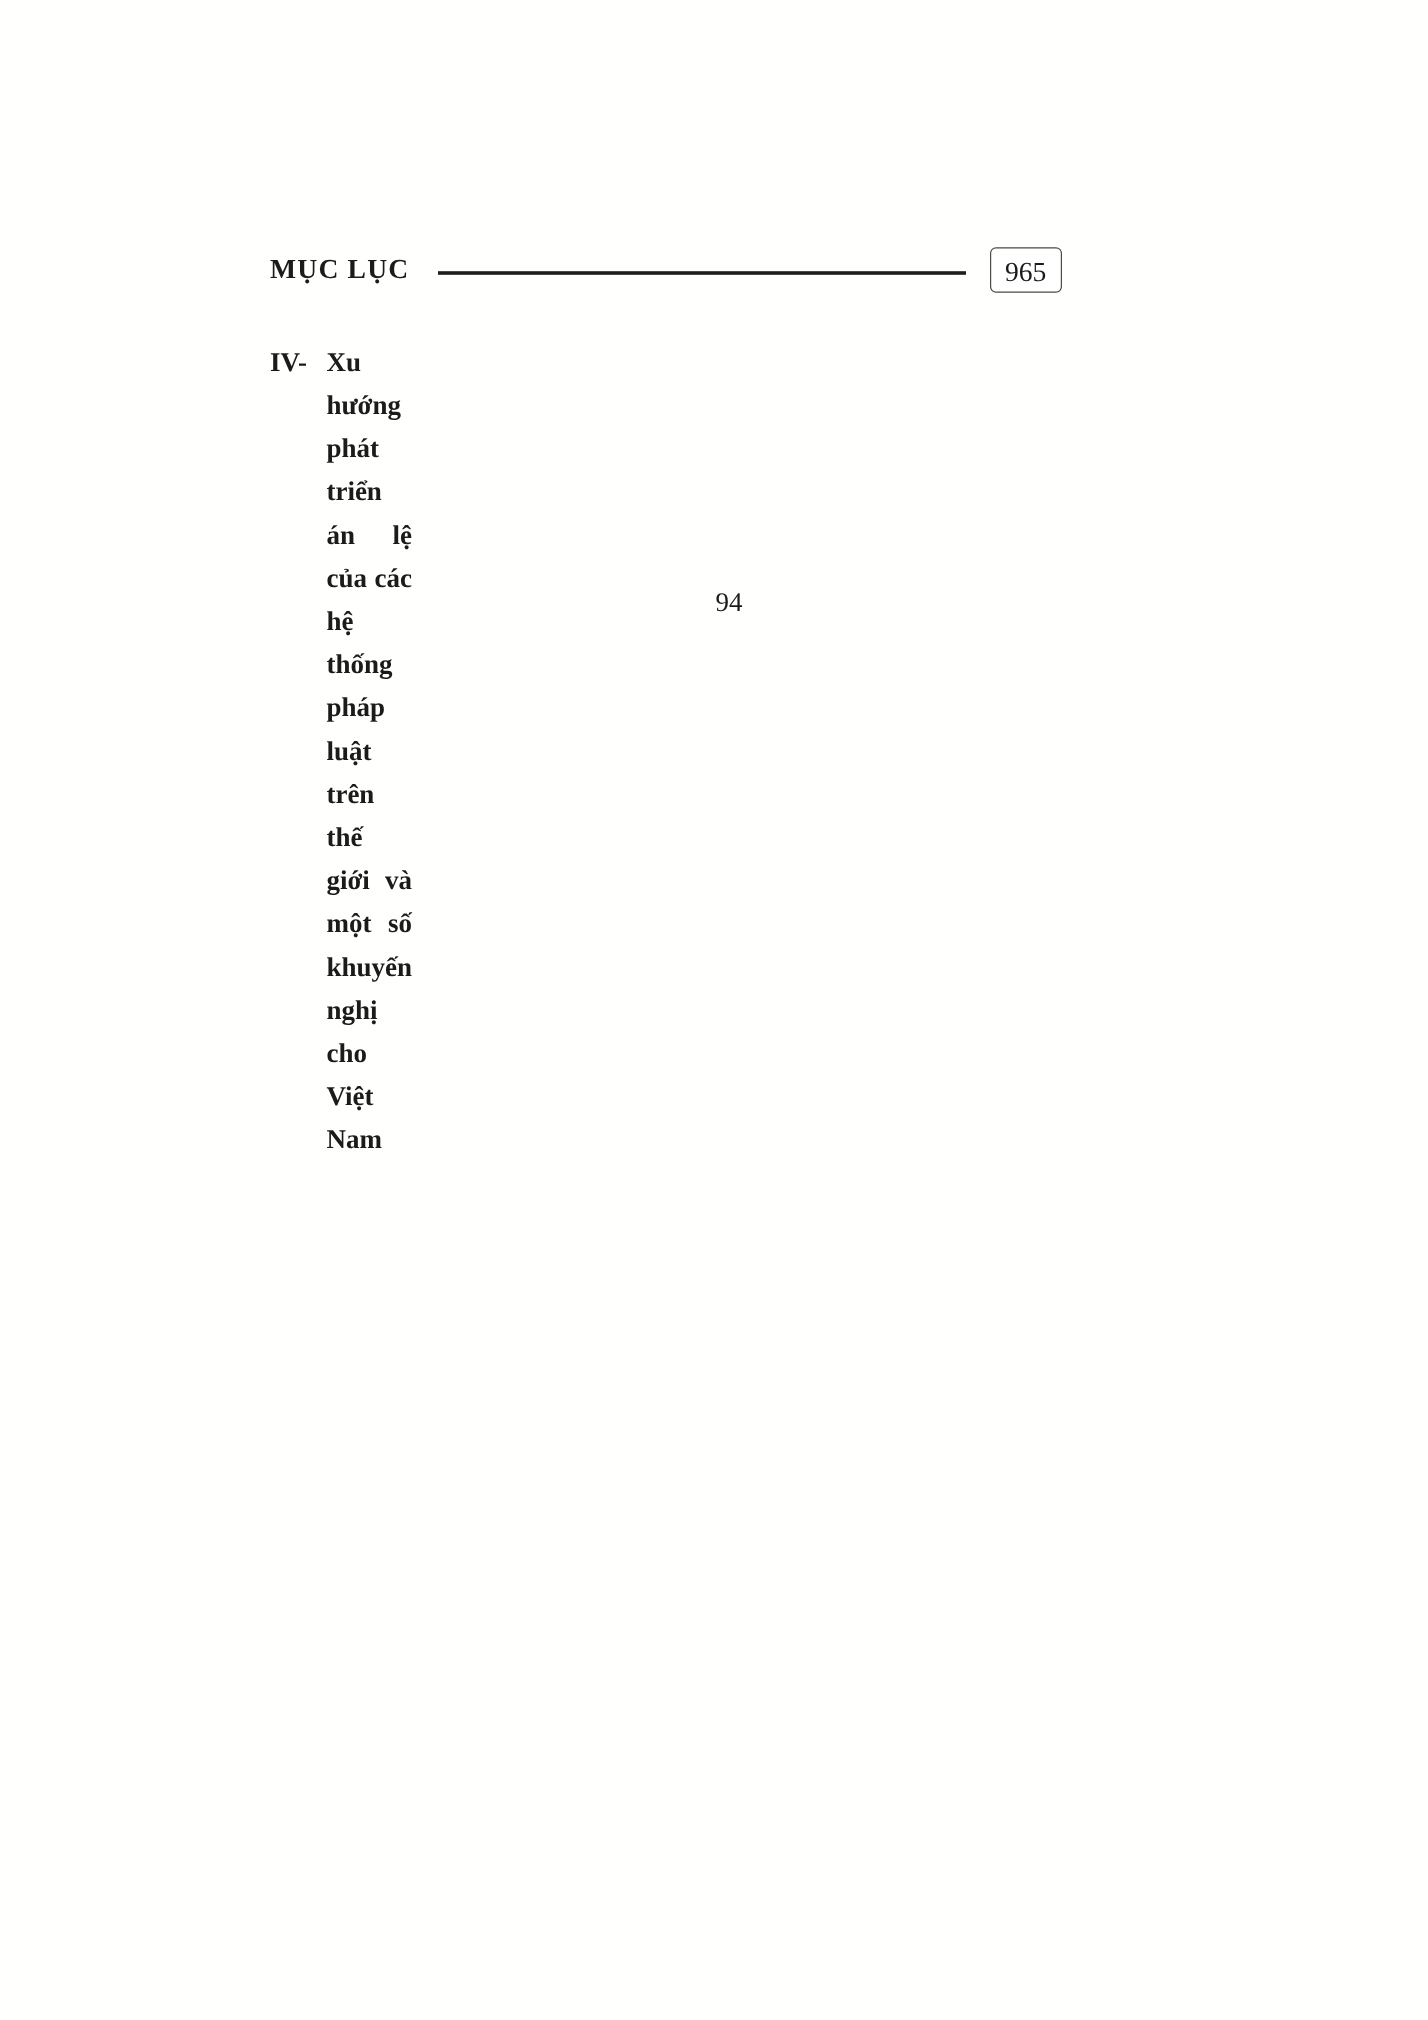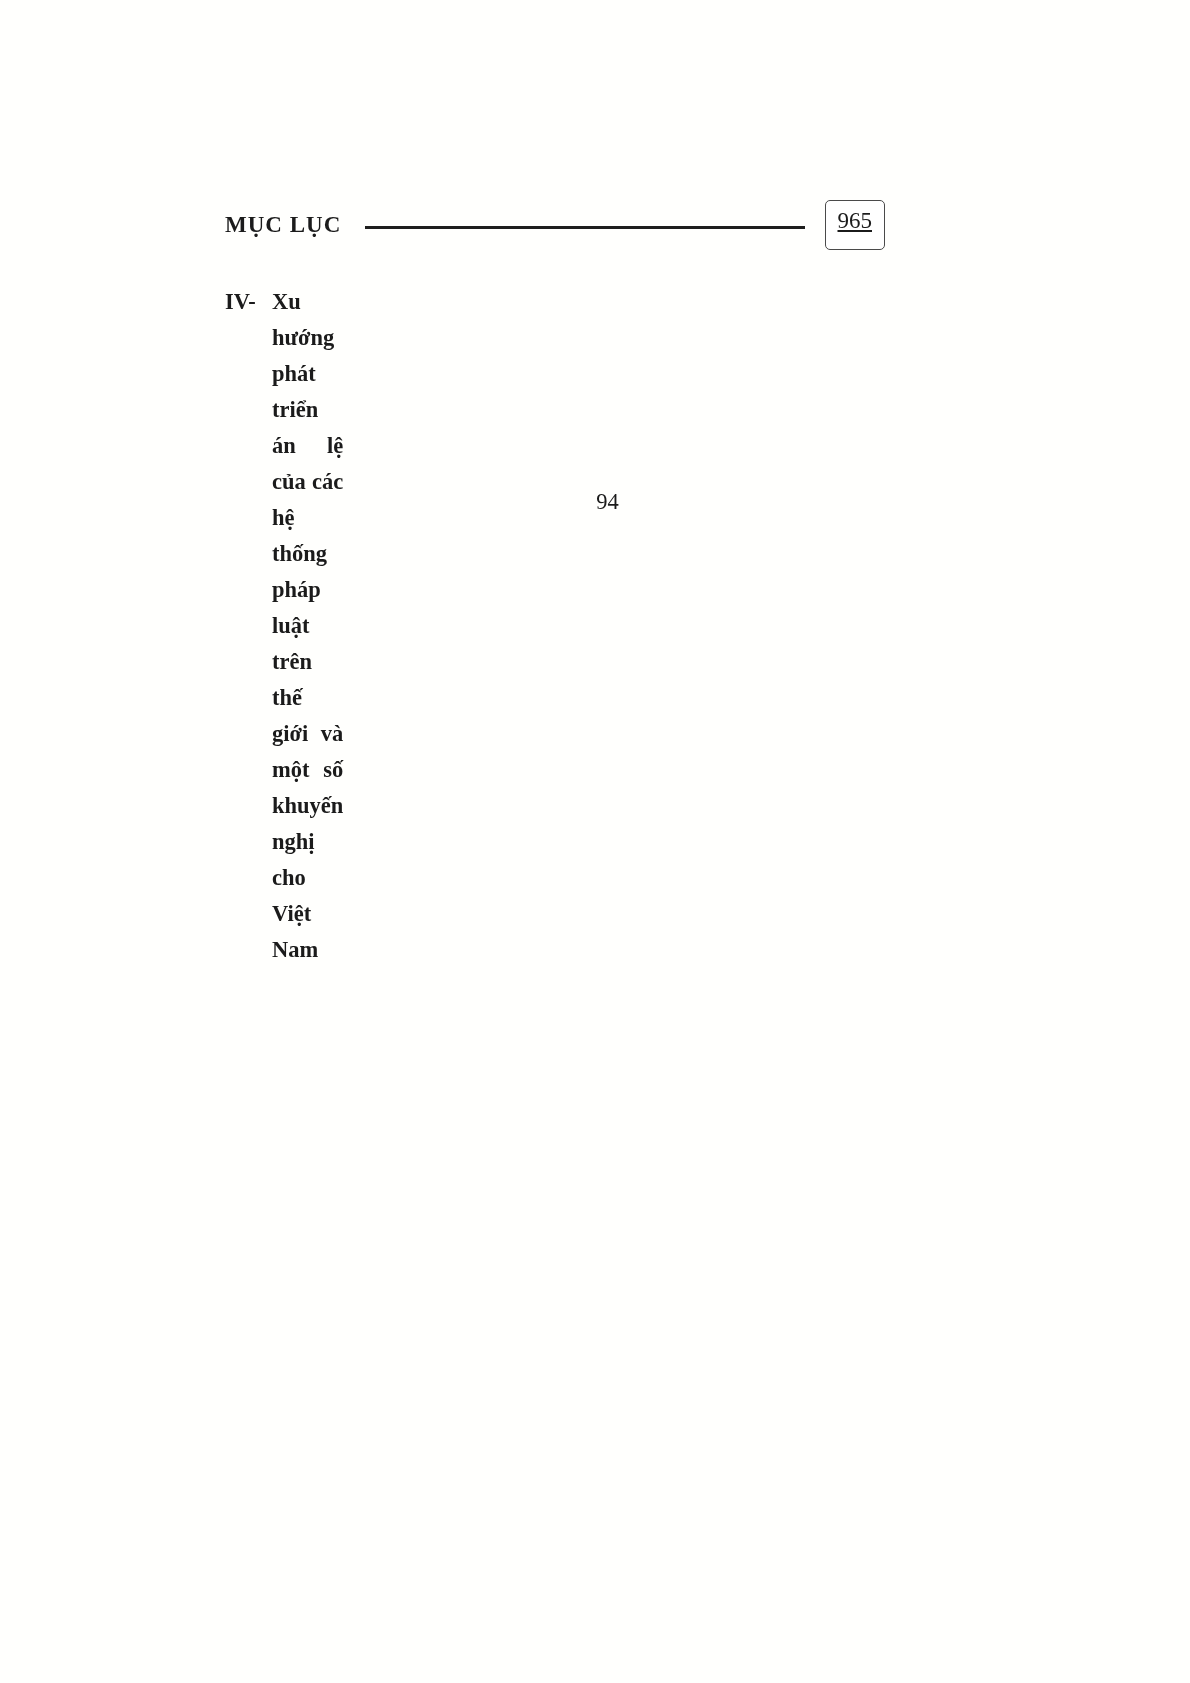--- a/index.html
+++ b/index.html
@@ -25,25 +25,24 @@
   }
   .header-rule {
     flex: 1;
     height: 3px;
     background: #1e1e1e;
     margin: 4px 20px 0 24px;
   }
   .page-num-box {
     border: 1.6px solid #4a4a4a;
     border-radius: 5px;
-    padding: 6px 12px 15px 12px;
+    padding: 6px 12px 3px 12px;
     font-size: 23px;
     line-height: 1.2;
     background: #fff;
-    text-decoration: underline;
   }
 
   
   .toc { margin-top: 34px; }
   .toc-row {
     display: flex;
     font-size: 22.5px;
     line-height: 36px;
   }
   .toc-row .label { flex: 0 0 47px; }

